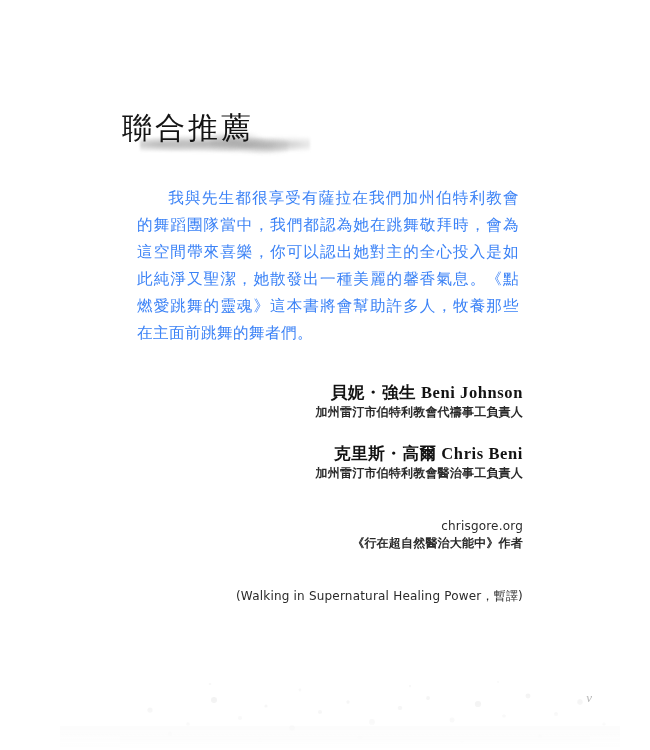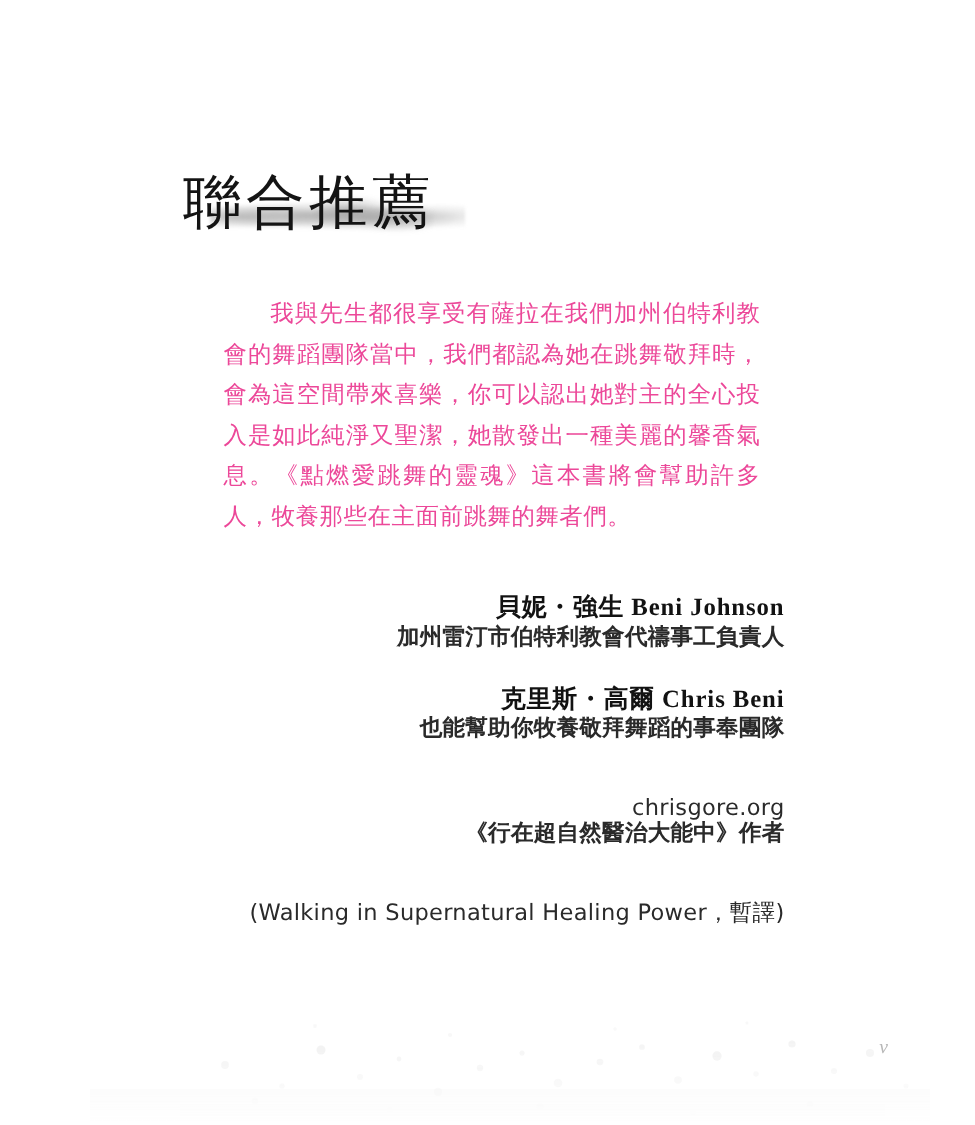--- a/index.html
+++ b/index.html
@@ -65,61 +65,61 @@
     background:
       radial-gradient(ellipse 60% 55% at 30% 40%, rgba(120,120,120,.40), rgba(120,120,120,0) 70%),
       radial-gradient(ellipse 55% 50% at 72% 62%, rgba(135,135,135,.33), rgba(135,135,135,0) 72%);
     filter: blur(1.4px);
   }
   .heading-text {
     position: absolute;
     left: 0;
     top: 0;
     font-family: "DejaVu Serif", "Liberation Serif", serif;
-    font-size: 39px;
+    font-size: 30px;
     letter-spacing: 3px;
     color: #141414;
     white-space: nowrap;
     font-weight: 400;
   }
 
   
   .body-col {
     position: absolute;
     left: 133px;
     top: 180px;
     width: 390px;
   }
   .para {
     font-size: 15.6px;
     line-height: 27px;
     text-align: justify;
     text-justify: inter-character;
     text-indent: 2em;
     letter-spacing: .4px;
-    color: #ec4899;
-    margin: 16px;
+    color: #3b82f6;
+    margin: 4px;
   }
   .para.second { margin-top: 29px; }
 
   
   .attrib {
     text-align: right;
     width: 390px;
   }
   .attrib .name {
     font-size: 16.5px;
     font-weight: bold;
     letter-spacing: .6px;
     color: #121212;
     line-height: 22px;
   }
   .attrib .credit {
     font-family: "DejaVu Sans", "Liberation Sans", sans-serif;
-    font-size: 15px;
+    font-size: 12px;
     font-weight: bold;
     letter-spacing: .2px;
     color: #2a2a2a;
     line-height: 17px;
   }
   .attrib .credit.light {
     font-weight: normal;
     margin-top: 36px;
   }
   .attrib-1 { margin-top: 36px; }
@@ -150,21 +150,21 @@
   <div class="body-col">
 
     <p class="para first">我與先生都很享受有薩拉在我們加州伯特利教會的舞蹈團隊當中，我們都認為她在跳舞敬拜時，會為這空間帶來喜樂，你可以認出她對主的全心投入是如此純淨又聖潔，她散發出一種美麗的馨香氣息。《點燃愛跳舞的靈魂》這本書將會幫助許多人，牧養那些在主面前跳舞的舞者們。</p>
     <div class="attrib attrib-1">
       <div class="name">貝妮・強生 Beni Johnson</div>
       <div class="credit">加州雷汀市伯特利教會代禱事工負責人</div>
     </div>
 
     <div class="attrib attrib-2">
       <div class="name">克里斯・高爾 Chris Beni</div>
-      <div class="credit">也能幫助你牧養敬拜舞蹈的事奉團隊</div>
+      <div class="credit">加州雷汀市伯特利教會醫治事工負責人</div>
       <div class="credit light">chrisgore.org</div>
       <div class="credit">《行在超自然醫治大能中》作者</div>
       <div class="credit light">(Walking in Supernatural Healing Power，暫譯)</div>
     </div>
 
   </div>
 
   <svg class="bottom-texture" viewBox="0 0 650 110" preserveAspectRatio="none">
     <defs>
       <linearGradient id="fadeUp" x1="0" y1="1" x2="0" y2="0">

